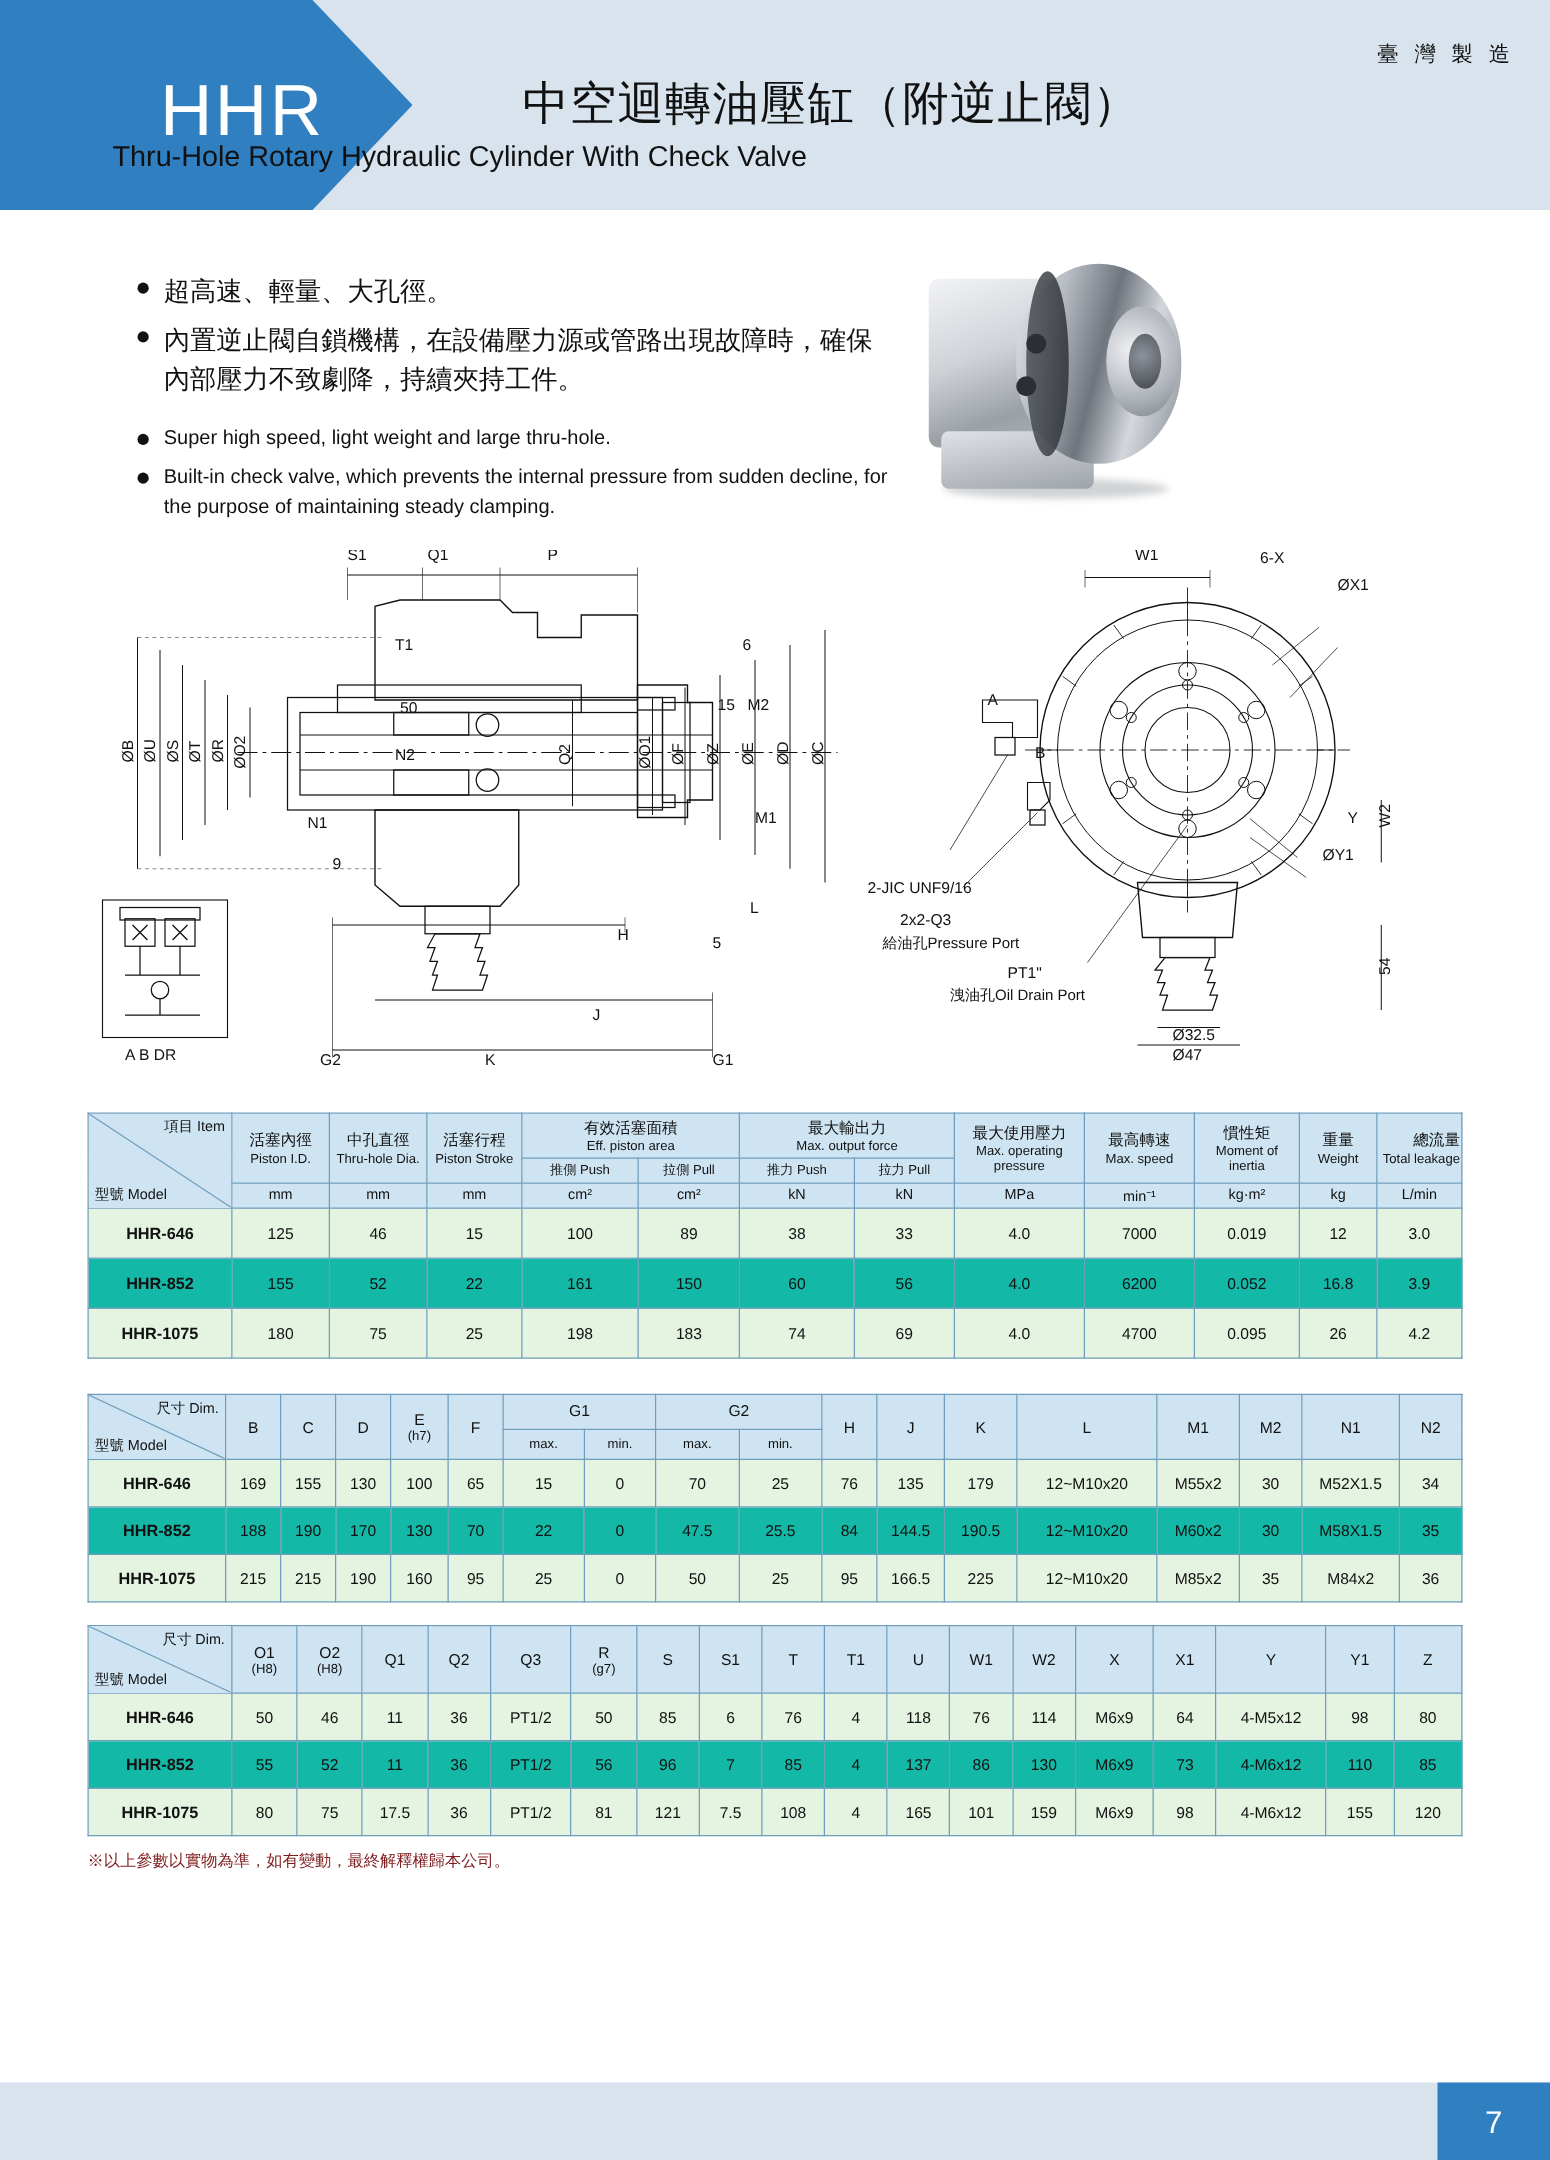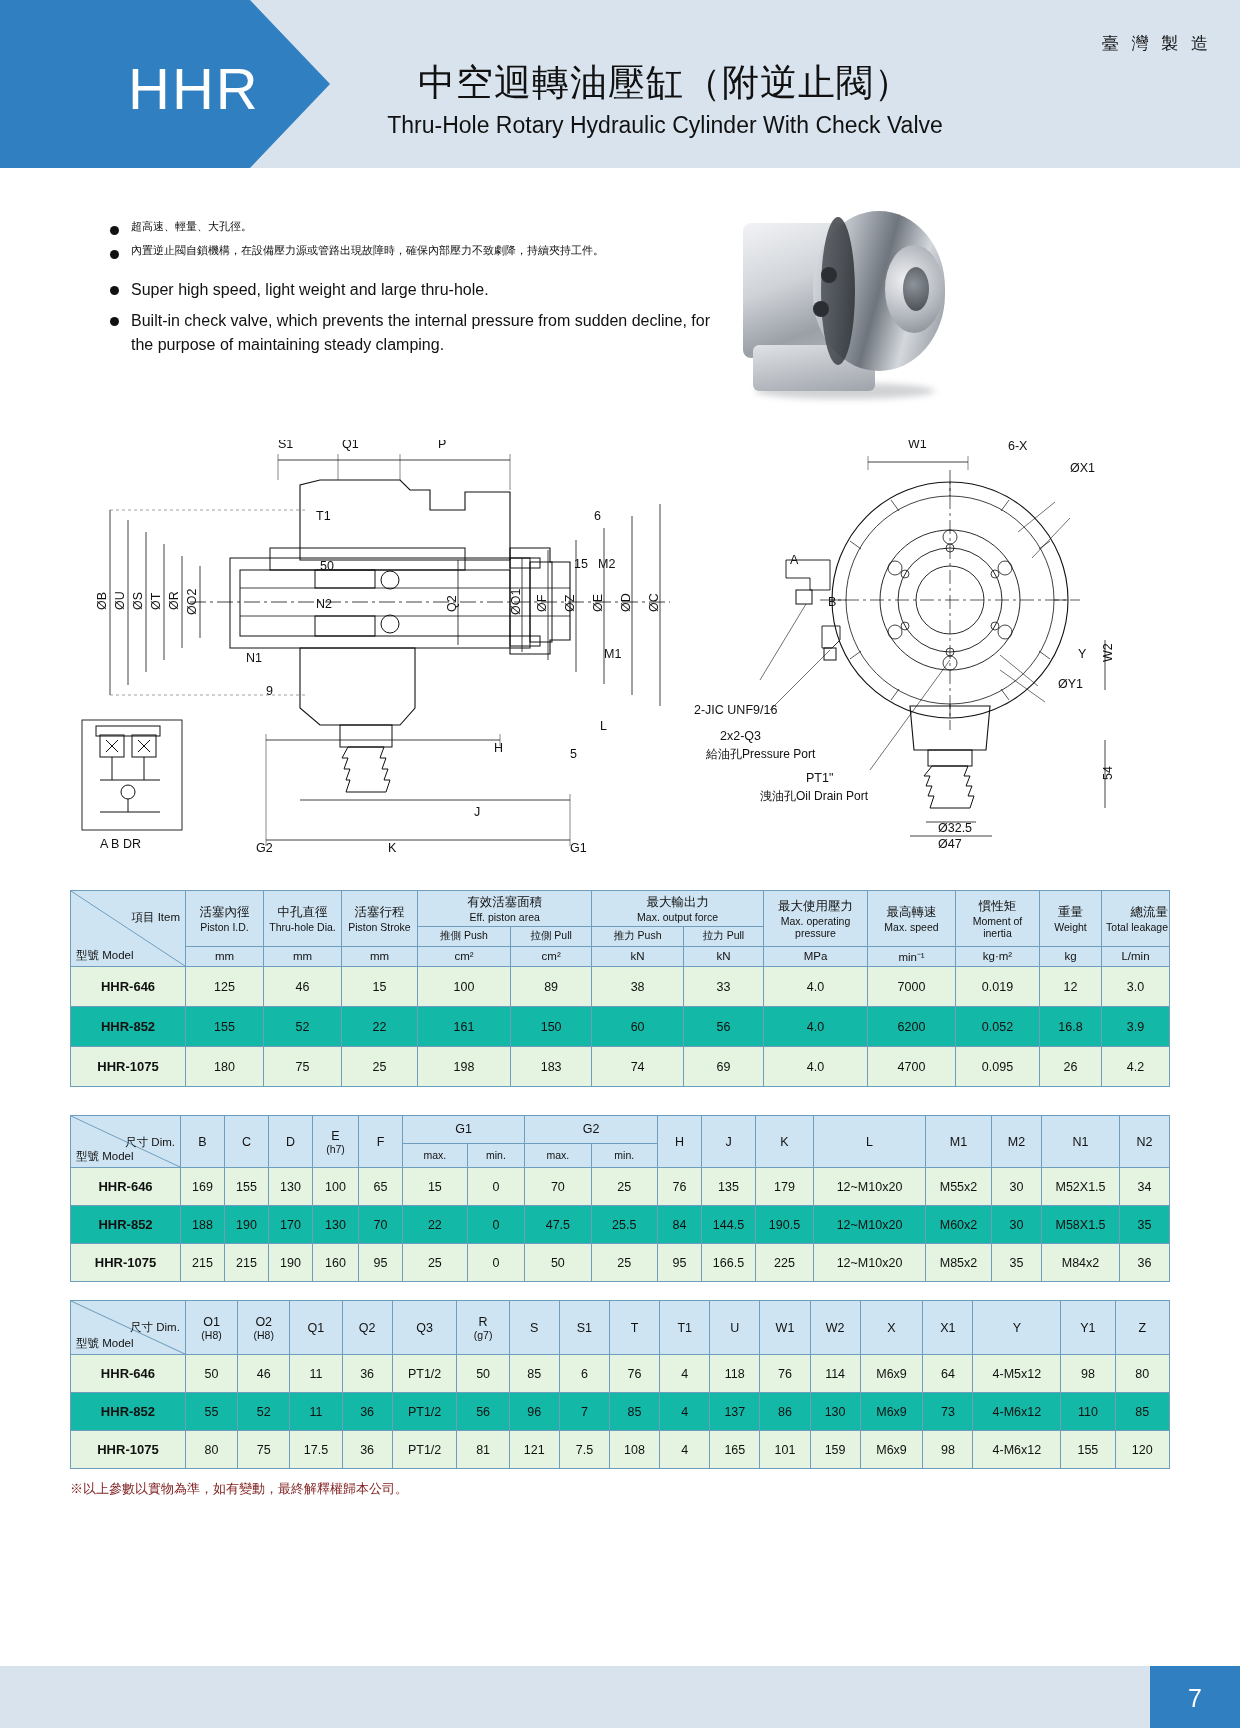--- a/index.html
+++ b/index.html
@@ -14,27 +14,27 @@
   
   .header { position:absolute; left:0; top:0; width:1240px; height:168px; background:#d9e3ee; overflow:hidden; }
   .header .blue-wedge {
     position:absolute; left:0; top:0; width:330px; height:168px;
     background:#2f7fc1;
     clip-path: polygon(0 0, 250px 0, 330px 84px, 250px 168px, 0 168px);
   }
   .header .model { position:absolute; left:128px; top:55px; color:#fff; font-size:58px; letter-spacing:2px; font-family:"Liberation Sans", sans-serif; }
   .header .made-in { position:absolute; right:28px; top:32px; font-size:17px; letter-spacing:4px; color:#111; }
   .header .title-cn { position:absolute; left:0; right:0; top:58px; text-align:center; font-size:37px; letter-spacing:1px; color:#111; padding-left:90px; }
-  .header .title-en { position:absolute; left:0; right:0; top:112px; text-align:center; font-size:23px; color:#111; padding-left:90px; }
+  .header .title-en { position:absolute; left:0; right:0; top:112px; font-size:23px; color:#111; padding-left:90px; }
 
   
   .features { position:absolute; left:110px; top:218px; width:600px; }
   .feat-row { display:flex; align-items:flex-start; margin-bottom:7px; }
   .feat-row .dot { flex:0 0 auto; width:9px; height:9px; border-radius:50%; background:#111; margin:8px 12px 0 0; }
-  .feat-row .txt { font-size:11px; line-height:1.5; color:#111; }
+  .feat-row .txt { font-size:21px; line-height:1.5; color:#111; }
   .feat-row.en .txt { font-size:16px; }
   .feat-gap { height:12px; }
 
   
   .photo { position:absolute; left:735px; top:205px; width:235px; height:215px; }
   .photo .body { position:absolute; left:8px; top:18px; width:150px; height:135px; border-radius:8px;
     background:linear-gradient(160deg,#f2f3f5 0%, #cfd3d8 40%, #9ba0a7 70%, #babfc6 100%); }
   .photo .cyl { position:absolute; left:78px; top:6px; width:132px; height:160px; border-radius:50%/48%;
     background:linear-gradient(105deg,#e6e8eb 0%, #b7bcc3 25%, #6f757d 50%, #d4d8dd 72%, #878d95 100%); }
   .photo .cyl-face { position:absolute; left:150px; top:40px; width:58px; height:88px; border-radius:50%;
@@ -62,21 +62,21 @@
   .tbl .row-a { background:#e4f4e0; }
   .tbl .row-b { background:#14b8a6; }
   .tbl .model { font-weight:bold; font-size:13px; }
 
   #table1 { left:70px; top:890px; width:1100px; }
   #table2 { left:70px; top:1115px; width:1100px; }
   #table3 { left:70px; top:1300px; width:1100px; }
 
   .corner { position:relative; padding:0; }
   .corner .slash { position:absolute; left:0; top:0; width:100%; height:100%; }
-  .corner .tr { position:absolute; right:5px; top:19px; font-size:11.5px; }
+  .corner .tr { position:absolute; right:5px; top:3px; font-size:11.5px; }
   .corner .bl { position:absolute; left:5px; bottom:3px; font-size:11.5px; }
 
   .unit { font-size:11.5px; }
   .sub { font-size:10.5px; }
 
   .note { position:absolute; left:70px; top:1480px; font-size:13px; color:#7f1d1d; }
 
   .footer { position:absolute; left:0; bottom:0; width:1240px; height:62px; background:#d9e3ee; }
   .footer .bar { position:absolute; right:0; bottom:0; width:90px; height:62px; background:#2f7fc1; }
   .footer .pg { position:absolute; right:38px; bottom:15px; color:#fff; font-size:25px; }

